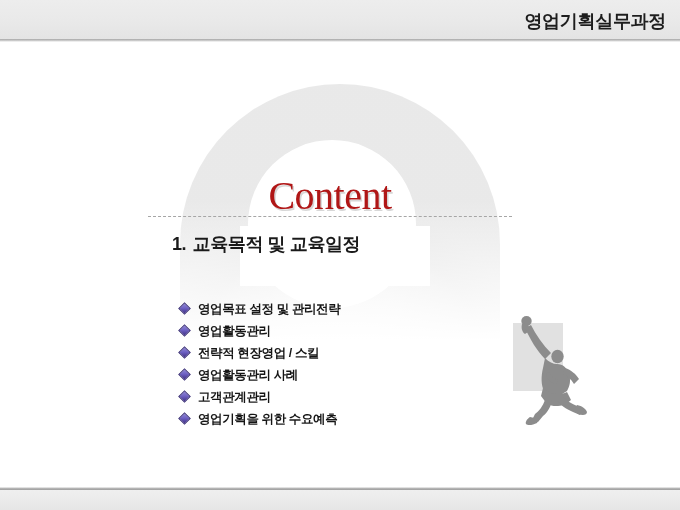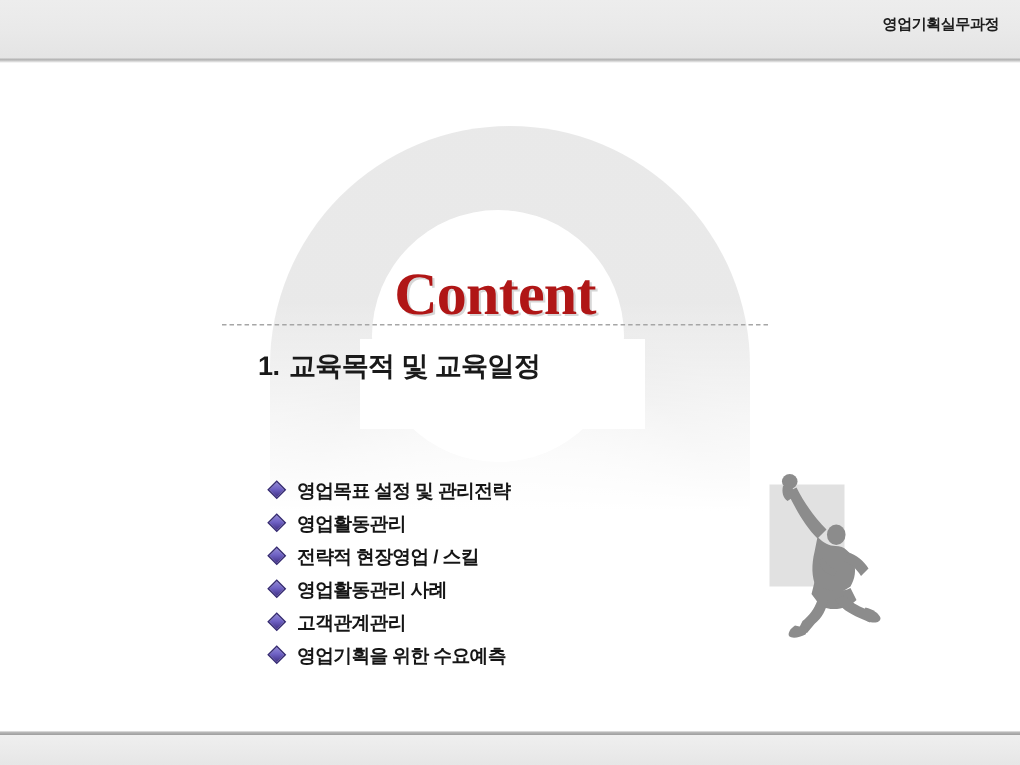--- a/index.html
+++ b/index.html
@@ -35,21 +35,21 @@
     left: 0;
     top: 39px;
     width: 680px;
     height: 3px;
     background: linear-gradient(to bottom, #a8a8a8 0%, #c4c4c4 45%, #ffffff 100%);
   }
   .header-title {
     position: absolute;
     right: 14px;
     top: 9px;
-    font-size: 10px;
+    font-size: 18px;
     font-weight: 700;
     color: #1d1d1d;
     letter-spacing: -0.3px;
     white-space: nowrap;
   }
 
   
   .footer-rule {
     position: absolute;
     left: 0;
@@ -110,21 +110,21 @@
   }
 
   
   .content-title {
     position: absolute;
     left: 0;
     top: 172px;
     width: 660px;
     text-align: center;
     font-family: "Liberation Serif", "DejaVu Serif", serif;
-    font-weight: 700;
+    font-weight: 400;
     font-size: 40px;
     color: #b01616;
     letter-spacing: -0.5px;
     text-shadow: 1.5px 1.5px 0 rgba(140,140,140,0.35);
   }
 
   
   .divider {
     position: absolute;
     left: 148px;
@@ -152,21 +152,21 @@
   }
   .numbered-item .num {
     display: inline-block;
     min-width: 16px;
   }
 
   
   .bullet-list {
     position: absolute;
     left: 180px;
-    top: 316px;
+    top: 298px;
     width: 330px;
   }
   .bullet-item {
     display: flex;
     align-items: center;
     height: 21px;
     margin-bottom: 1px;
     white-space: nowrap;
   }
   .diamond {

